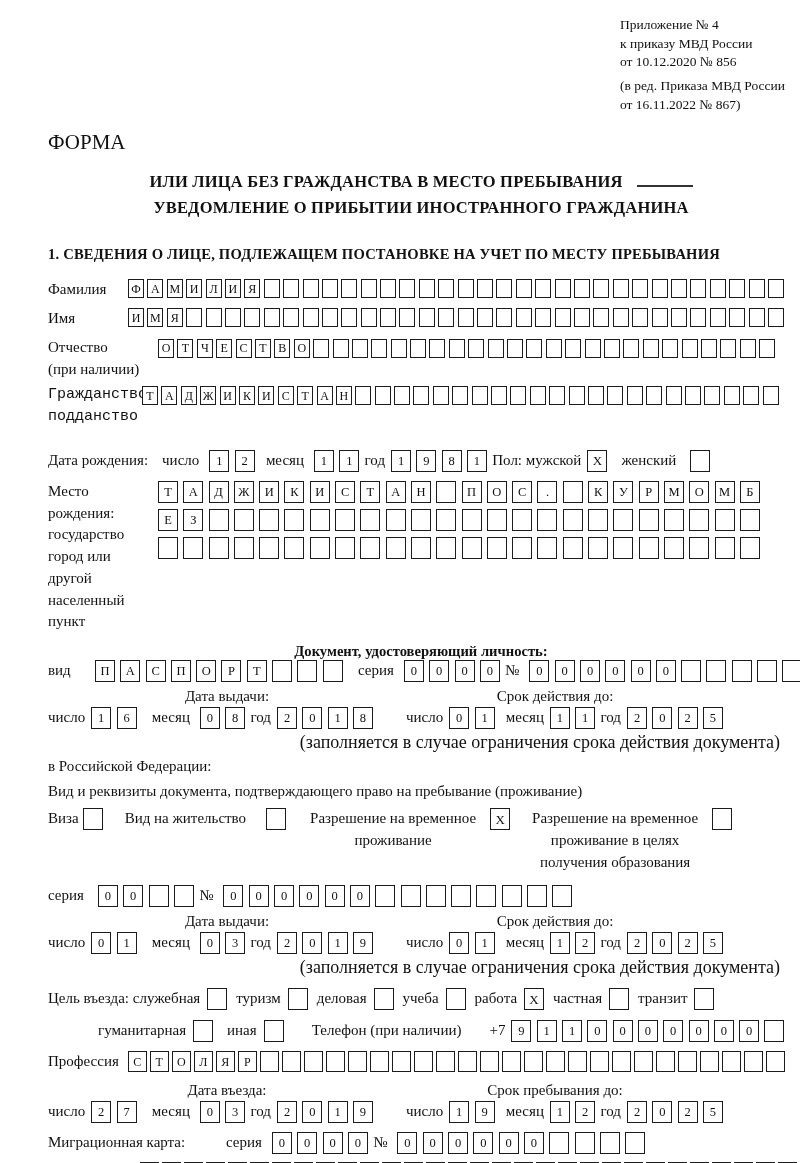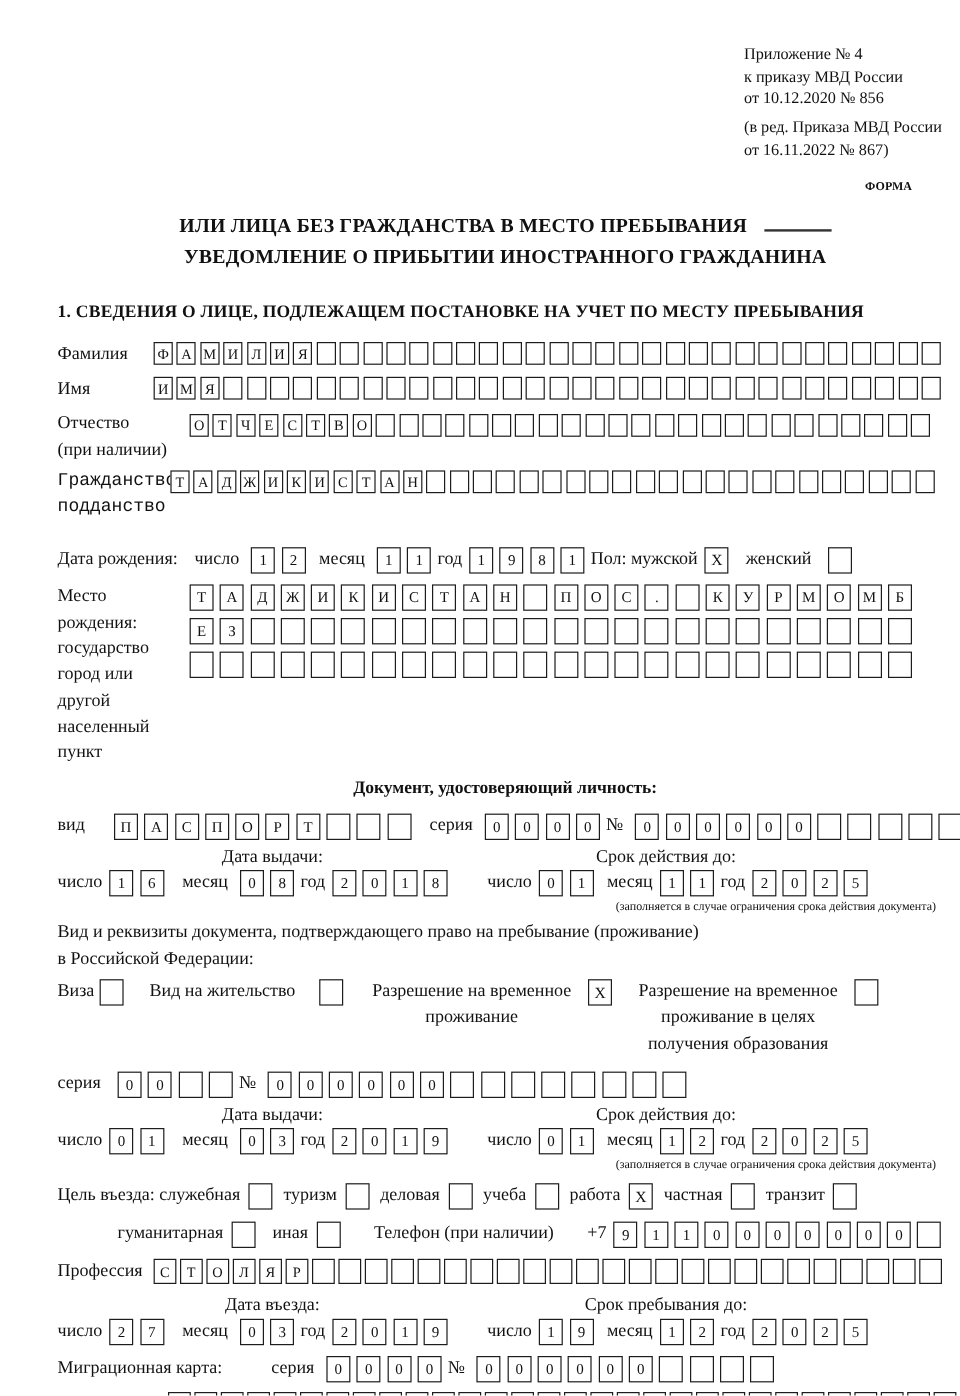--- a/index.html
+++ b/index.html
@@ -2,26 +2,26 @@
 <html><head>
 <meta charset="utf-8">
 <style>
   * { margin: 0; padding: 0; box-sizing: border-box; }
   html, body { background: #ffffff; }
   body {
     width: 800px; height: 1163px;
     font-family: "Liberation Serif", "DejaVu Serif", serif;
     color: #111; font-size: 15px; overflow: hidden;
   }
-  .page { width: 800px; height: 996px; padding: 36px 6px 0 48px; position: relative; }
+  .page { width: 800px; height: 996px; padding: 16px 6px 0 48px; position: relative; }
 
   
   .hdr { margin-left: 572px; width: 190px; font-size: 13.5px; line-height: 1.38; }
   .hdr .gap { height: 5px; }
-  .form-word { text-align: right; padding-right: 34px; font-weight: bold; font-size: 10px; margin-top: 16px; }
+  .form-word { padding-right: 34px; font-weight: normal; font-size: 21px; margin-top: 16px; }
 
   .title { text-align: center; font-weight: bold; font-size: 16.5px; line-height: 1.55; margin-top: 14px; letter-spacing: .2px; }
   .blank-line { display: inline-block; width: 56px; border-bottom: 2px solid #333; height: 12px; margin-left: 14px; }
 
   .sec-heading { font-weight: bold; font-size: 14.6px; margin-top: 26px; letter-spacing: .2px; }
 
   
   .row { display: flex; align-items: flex-start; margin-top: 7px; }
   .row.top { align-items: flex-start; }
   .lbl { line-height: 1.45; }
@@ -48,21 +48,21 @@
   .stack3 > .boxes { display: flex; }
   .stack3 > .boxes + .boxes { margin-top: 6px; }
 
   .center-bold { text-align: center; font-weight: bold; margin-top: 10px; font-size: 14.6px; }
 
   .two-col { display: flex; margin-top: 6px; }
   .col-l { width: 358px; flex: 0 0 358px; }
   .col-r { flex: 1; }
   .c { text-align: center; }
   .dateline { display: flex; align-items: center; }
-  .note-right { text-align: right; padding-right: 14px; font-size: 10px; margin-top: 3px; }
+  .note-right { text-align: right; padding-right: 14px; font-size: 18px; margin-top: 3px; }
 
   .chk-group { display: flex; align-items: flex-start; margin-top: 8px; }
   .chk-item { display: flex; align-items: flex-start; }
   .chk-item .lbl { text-align: center; }
   .purpose-row { display: flex; align-items: center; margin-top: 10px; }
   .purpose-row .cb { margin-left: 7px; margin-right: 9px; }
   .purpose-row .cb:last-child { margin-right: 0; }
 
   .legal { display: flex; align-items: flex-start; margin-top: 8px; }
   .legal-labels { width: 92px; flex: 0 0 92px; line-height: 1.55; }
@@ -364,21 +364,21 @@
           <span class="cell"></span>
           <span class="cell"></span>
           <span class="cell"></span>
           <span class="cell"></span>
           <span class="cell"></span>
         </span>
     </span>
   </div>
 
   <div class="center-bold">Документ, удостоверяющий личность:</div>
-  <div class="row" style="margin-top:12px;">
+  <div class="row" style="margin-top:0;">
     <span class="lbl w47">вид</span>
     <span class="boxes lg">
         <span class="cell">П</span>
         <span class="cell">А</span>
         <span class="cell">С</span>
         <span class="cell">П</span>
         <span class="cell">О</span>
         <span class="cell">Р</span>
         <span class="cell">Т</span>
         <span class="cell"></span>
@@ -446,22 +446,22 @@
       <span class="boxes lg">
           <span class="cell">2</span>
           <span class="cell">0</span>
           <span class="cell">2</span>
           <span class="cell">5</span>
         </span>
     </div>
   </div>
   <div class="note-right">(заполняется в случае ограничения срока действия документа)</div>
 
+  <div style="margin-top:5px;">в Российской Федерации:</div>
   <div style="margin-top:8px;">Вид и реквизиты документа, подтверждающего право на пребывание (проживание)</div>
-  <div style="margin-top:5px;">в Российской Федерации:</div>
 
   <div class="chk-group">
     <span class="chk-item">
       <span class="lbl">Виза</span>
       <span class="boxes cb" style="margin-left:4px;">
           <span class="cell"></span>
         </span>
     </span>
     <span class="chk-item" style="margin-left:22px;">
       <span class="lbl">Вид на жительство</span>

